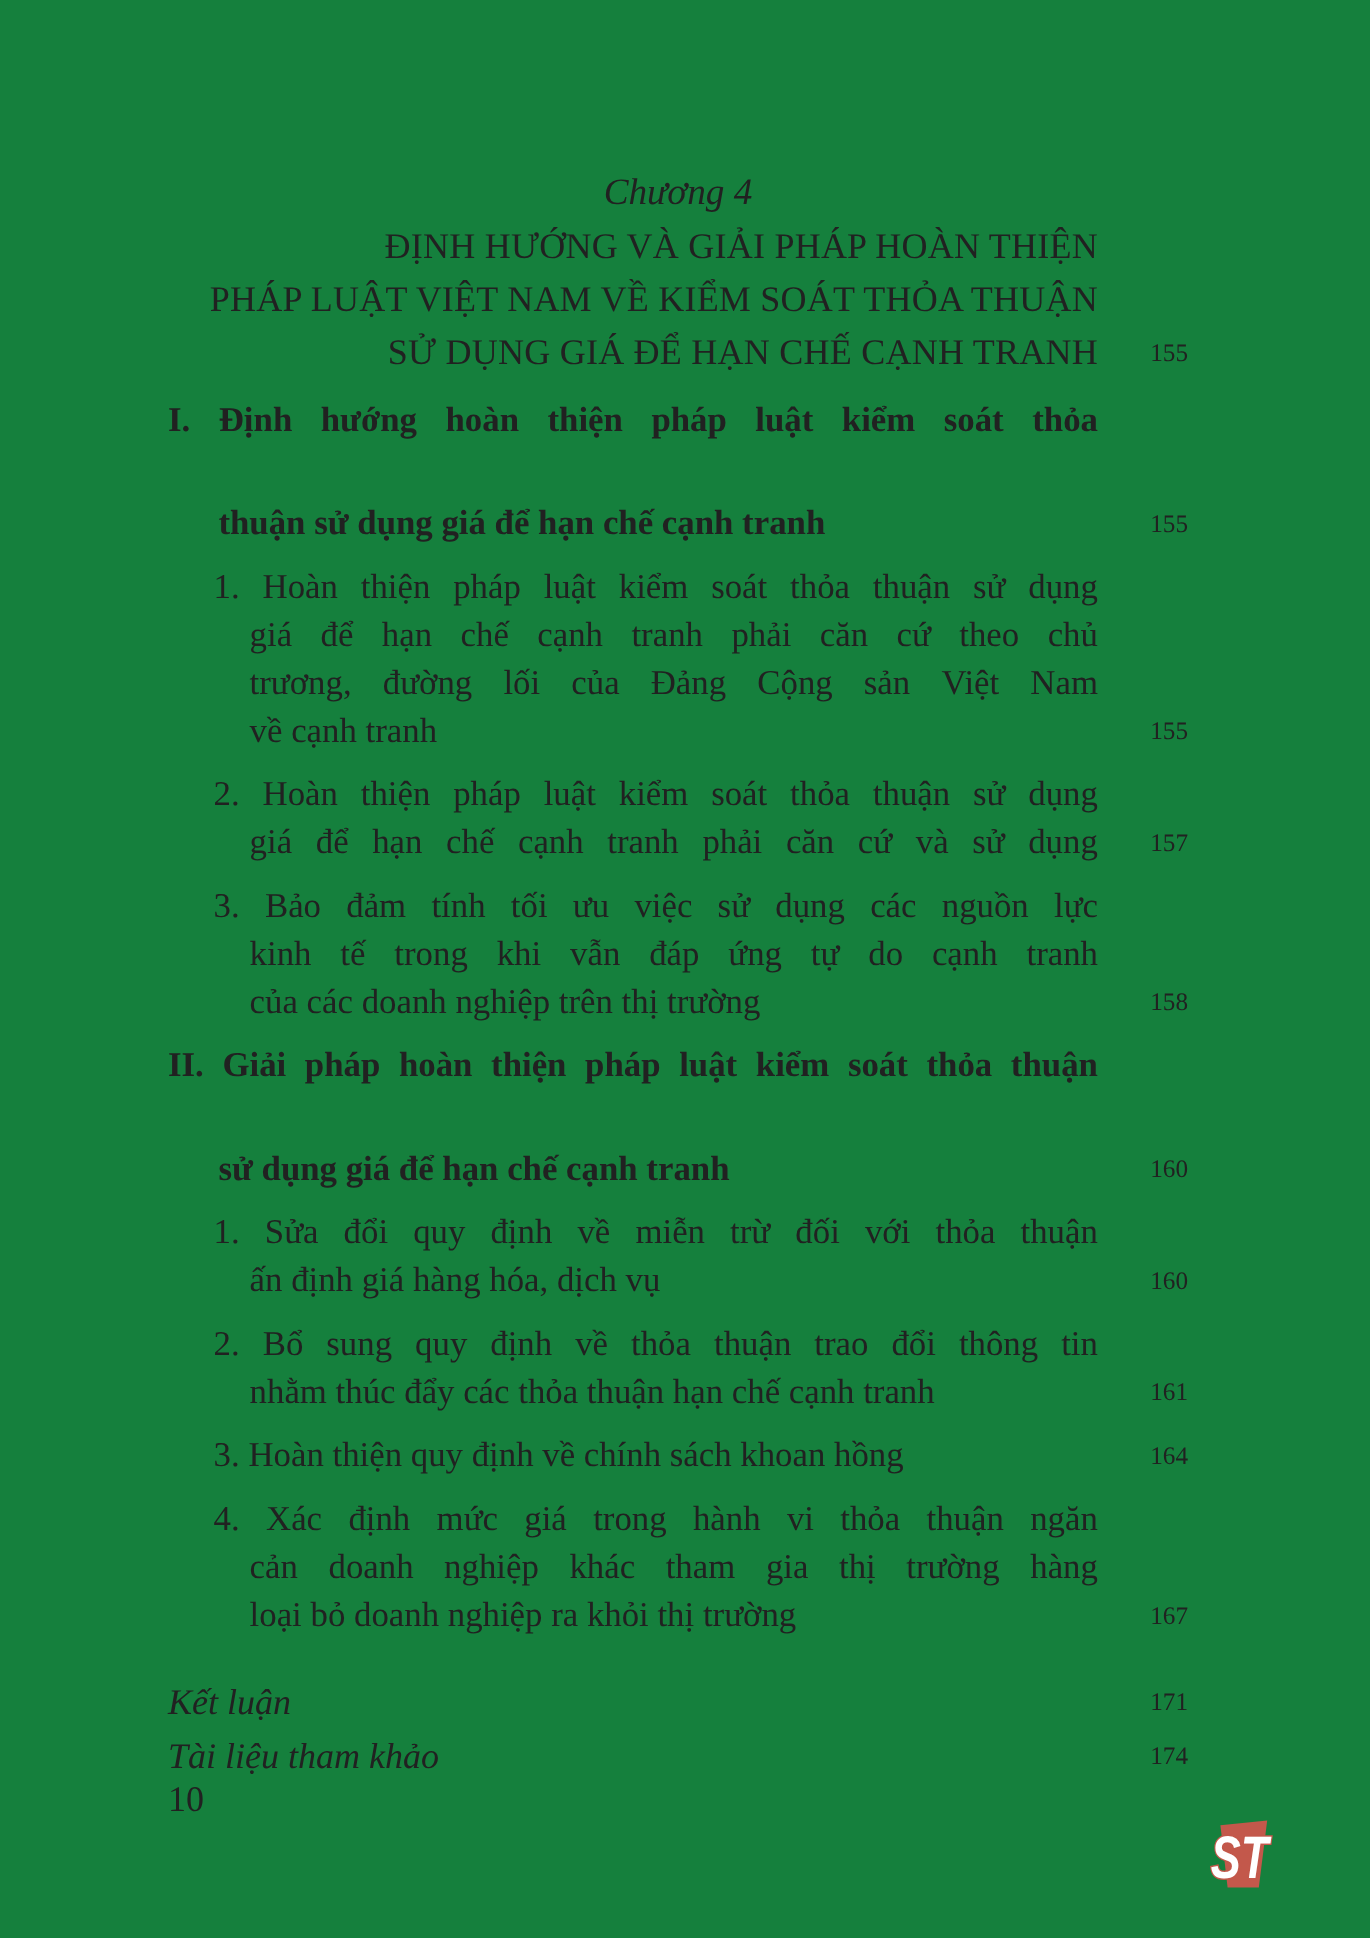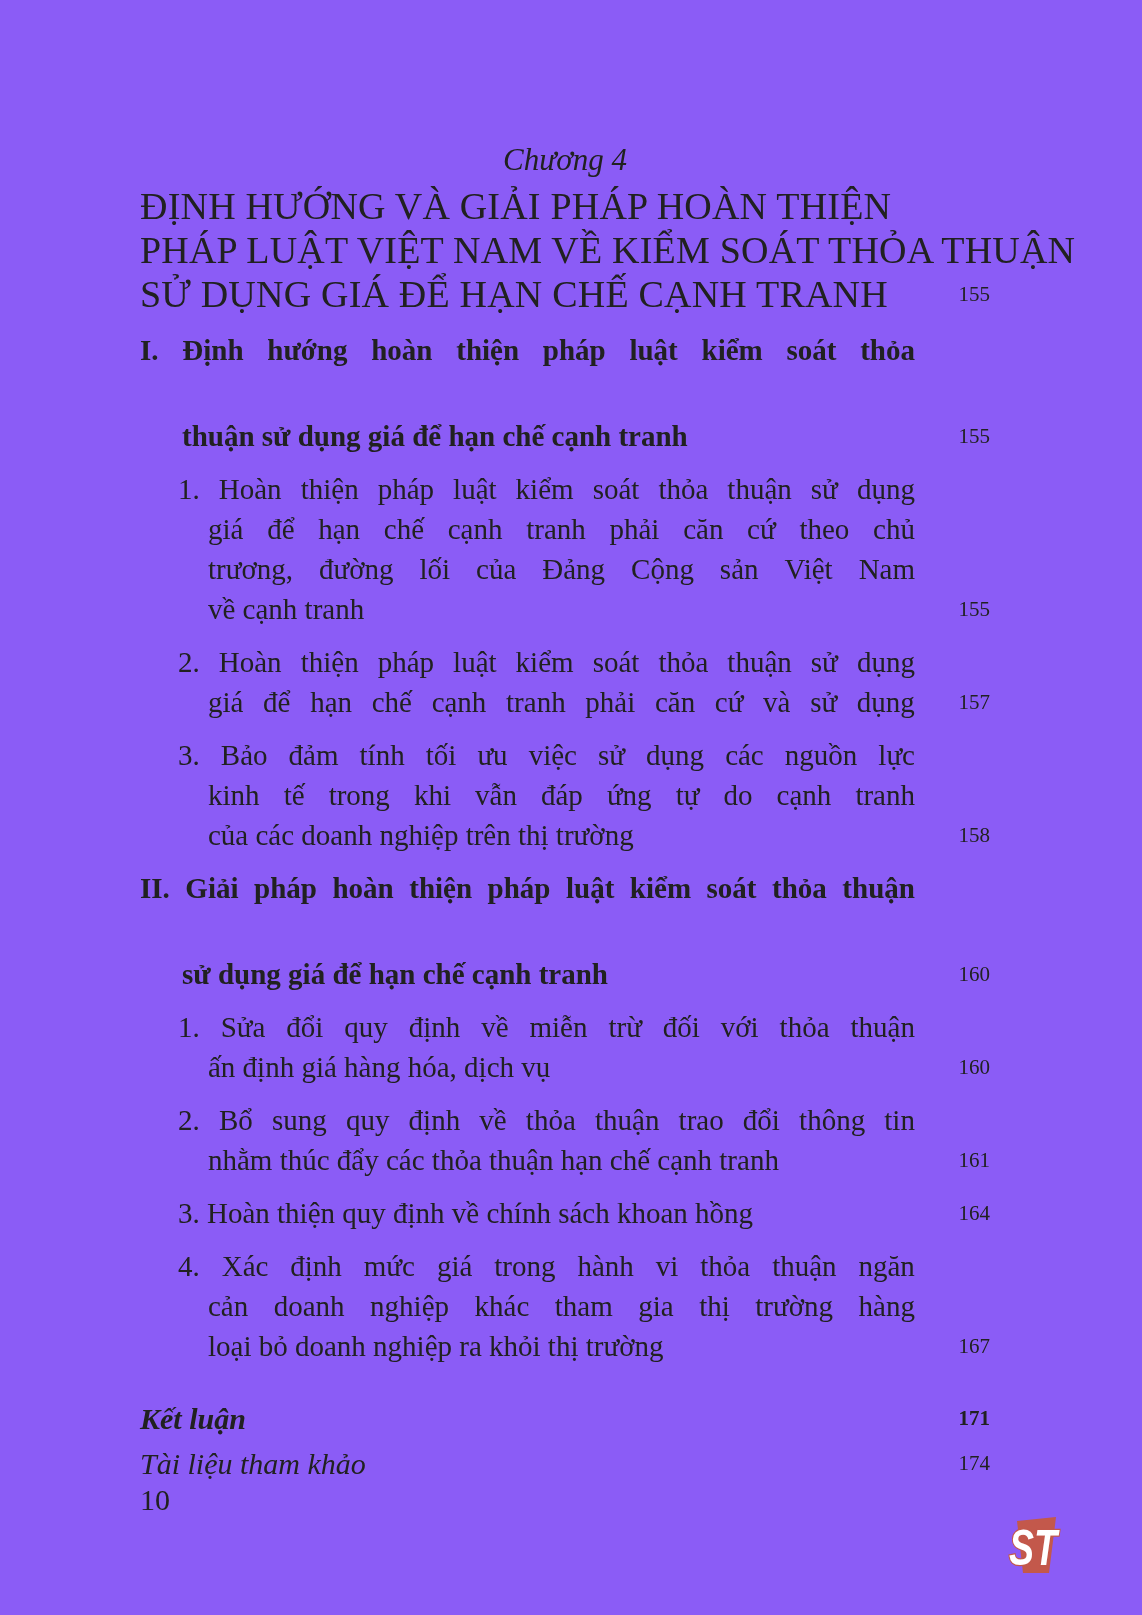--- a/index.html
+++ b/index.html
@@ -1,19 +1,19 @@
 <!DOCTYPE html>
 <html><head>
 <meta charset="utf-8">
 <style>
   html,body{margin:0;padding:0;background:#ffffff;}
   .page{
     position:relative;
     width:1142px;height:1615px;
-    background:#8b5cf6;
+    background:#15803d;
     font-family:"Liberation Serif", serif;
     color:#212121;
     overflow:hidden;
   }
   .content{
     position:absolute;left:140px;top:0;width:850px;
   }
   .chapter-label{
     margin-top:140px;
     width:850px;
@@ -25,34 +25,34 @@
   
   .entry{display:flex;align-items:flex-end;margin-bottom:13px;}
   .entry .lines{width:775px;flex:0 0 775px;}
   .entry .pagenum{flex:1;text-align:right;font-size:21px;line-height:40px;white-space:nowrap;}
   .line{font-size:29px;line-height:40px;white-space:nowrap;}
   
   .line.just{display:flex;justify-content:space-between;}
   
   .entry.chapter-heading{margin-top:4px;margin-bottom:14px;}
   .entry.chapter-heading .line{
-    text-align:left;line-height:44px;font-size:38px;letter-spacing:0.2px;white-space:nowrap;
+    text-align:right;line-height:44px;font-size:30px;letter-spacing:0.2px;white-space:nowrap;
   }
   .entry.chapter-heading .pagenum{line-height:44px;}
   
   .entry.section .line{font-weight:bold;}
   .entry.section .line.wrap{padding-left:42px;margin-top:46px;}
   
   .entry.item .line{padding-left:38px;}
   .entry.item .line.wrap{padding-left:68px;}
   
   .entry.backmatter{margin-bottom:0;}
   .entry.backmatter .line{font-style:italic;font-size:30px;line-height:45px;}
   .entry.backmatter .pagenum{line-height:45px;}
-  .entry.item + .entry.backmatter{margin-top:30px;font-weight:bold;}
+  .entry.item + .entry.backmatter{margin-top:30px;}
   .footer-page-number{
     position:absolute;left:140px;top:1480px;
     font-size:30px;line-height:40px;
   }
   .logo{position:absolute;left:1006px;top:1514px;width:54px;height:62px;text-decoration:underline;}
   .logo svg{overflow:visible;}
 </style>
 </head>
 <body>
 

